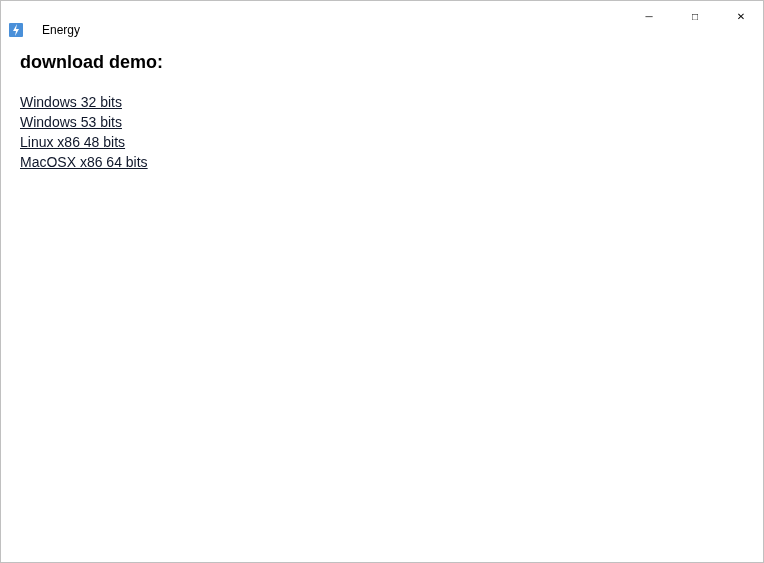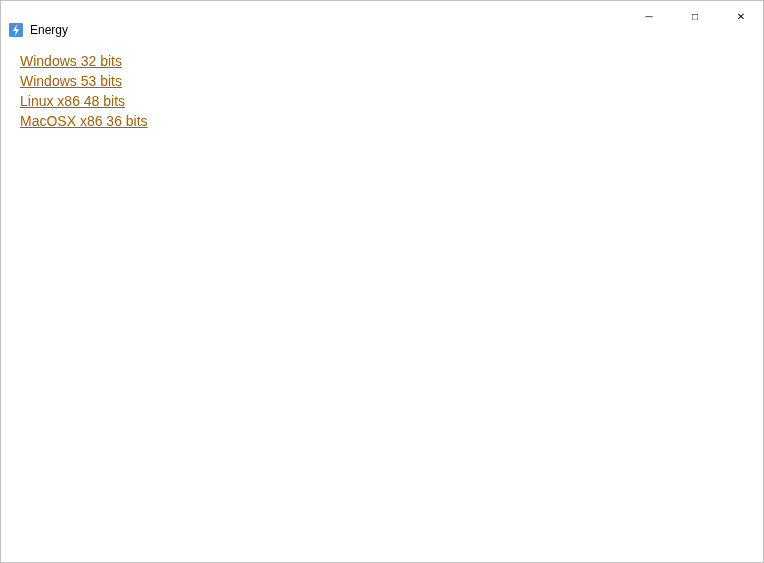--- a/index.html
+++ b/index.html
@@ -24,21 +24,21 @@
       justify-content: space-between;
       height: 32px;
       background: #fff;
       padding: 0 0 0 8px;
       border-bottom: none;
     }
 
     .titlebar-left {
       display: flex;
       align-items: center;
-      gap: 6px;
+      gap: 18px;
       margin-top: 28px;
     }
 
     .titlebar-icon {
       width: 16px;
       height: 16px;
       display: flex;
       align-items: center;
       justify-content: center;
     }
@@ -84,21 +84,21 @@
     }
 
     .links-list {
       list-style: none;
       display: flex;
       flex-direction: column;
       gap: 2px;
     }
 
     .links-list a {
-      color: #a16207;
+      color: #0f172a;
       text-decoration: underline;
       font-size: 14px;
       cursor: pointer;
     }
 
     .window-border {
       position: absolute;
       top: 0;
       left: 0;
       right: 0;
@@ -122,29 +122,30 @@
     <span class="titlebar-title">Energy</span>
   </div>
   <div class="titlebar-controls">
     <button class="titlebar-btn">─</button>
     <button class="titlebar-btn">□</button>
     <button class="titlebar-btn close">✕</button>
   </div>
 </div>
 
 <div class="content">
+  <h2 class="download-heading">download demo:</h2>
   <ul class="links-list">
     <li>
       <a href="#">Windows 32 bits</a>
     </li>
     <li>
       <a href="#">Windows 53 bits</a>
     </li>
     <li>
       <a href="#">Linux x86 48 bits</a>
     </li>
     <li>
-      <a href="#">MacOSX x86 36 bits</a>
+      <a href="#">MacOSX x86 64 bits</a>
     </li>
   </ul>
 </div>
 
 <div class="window-border"></div>
 
 </body></html>

